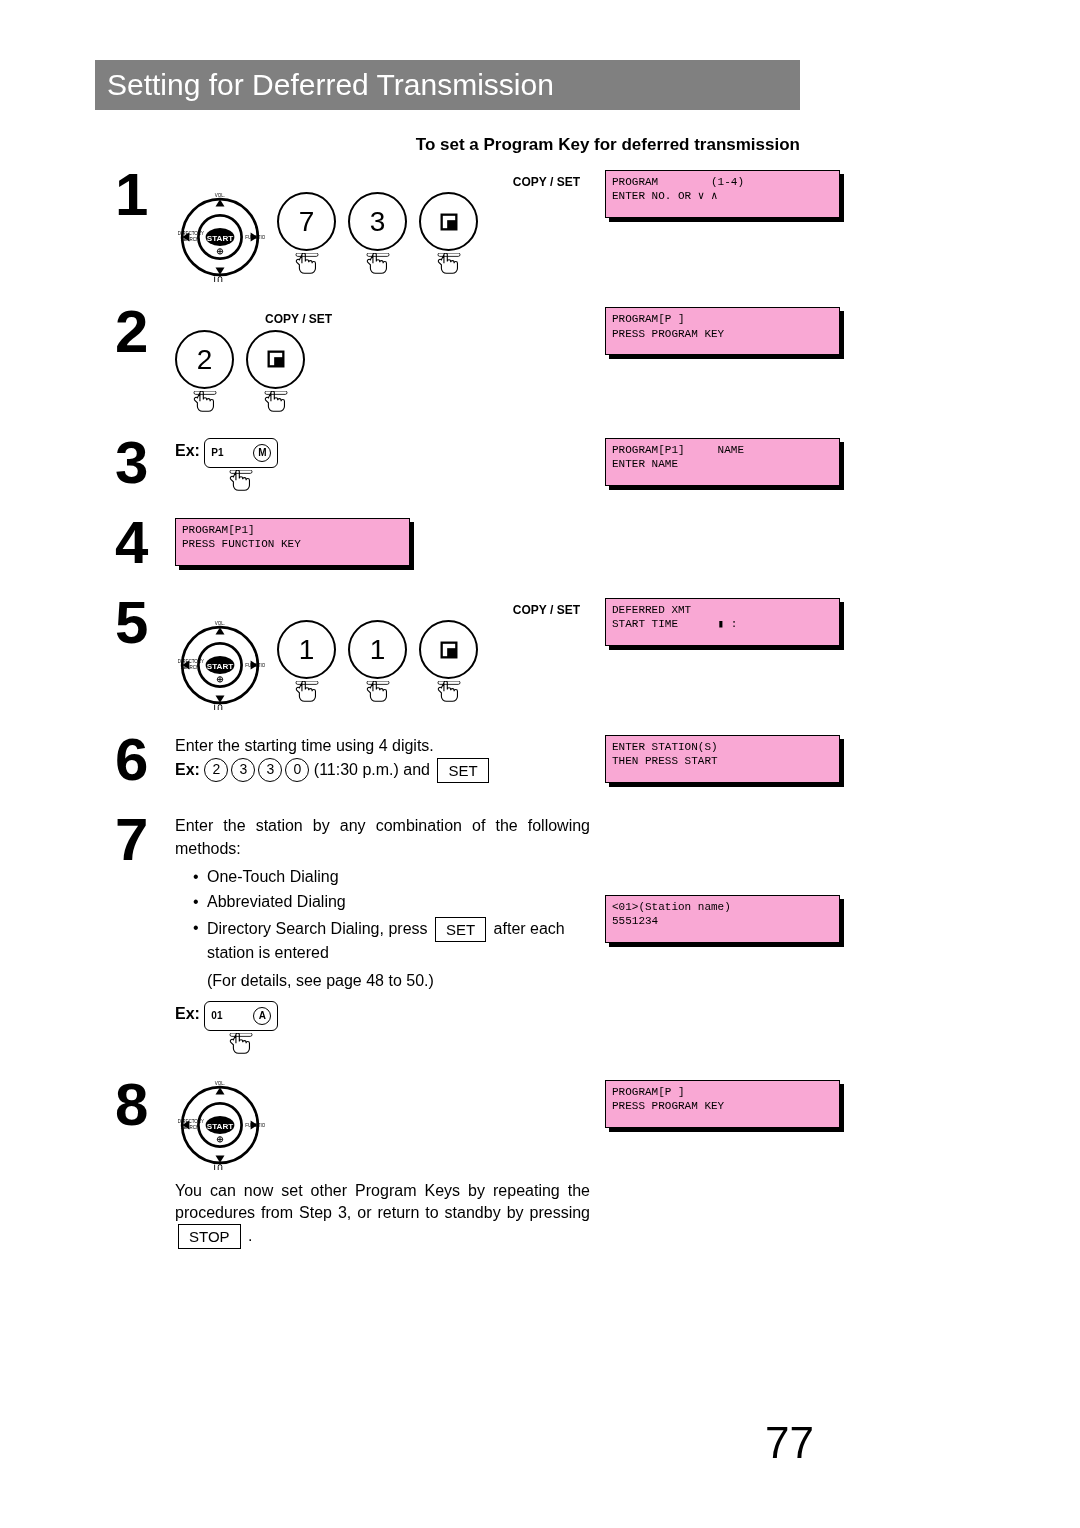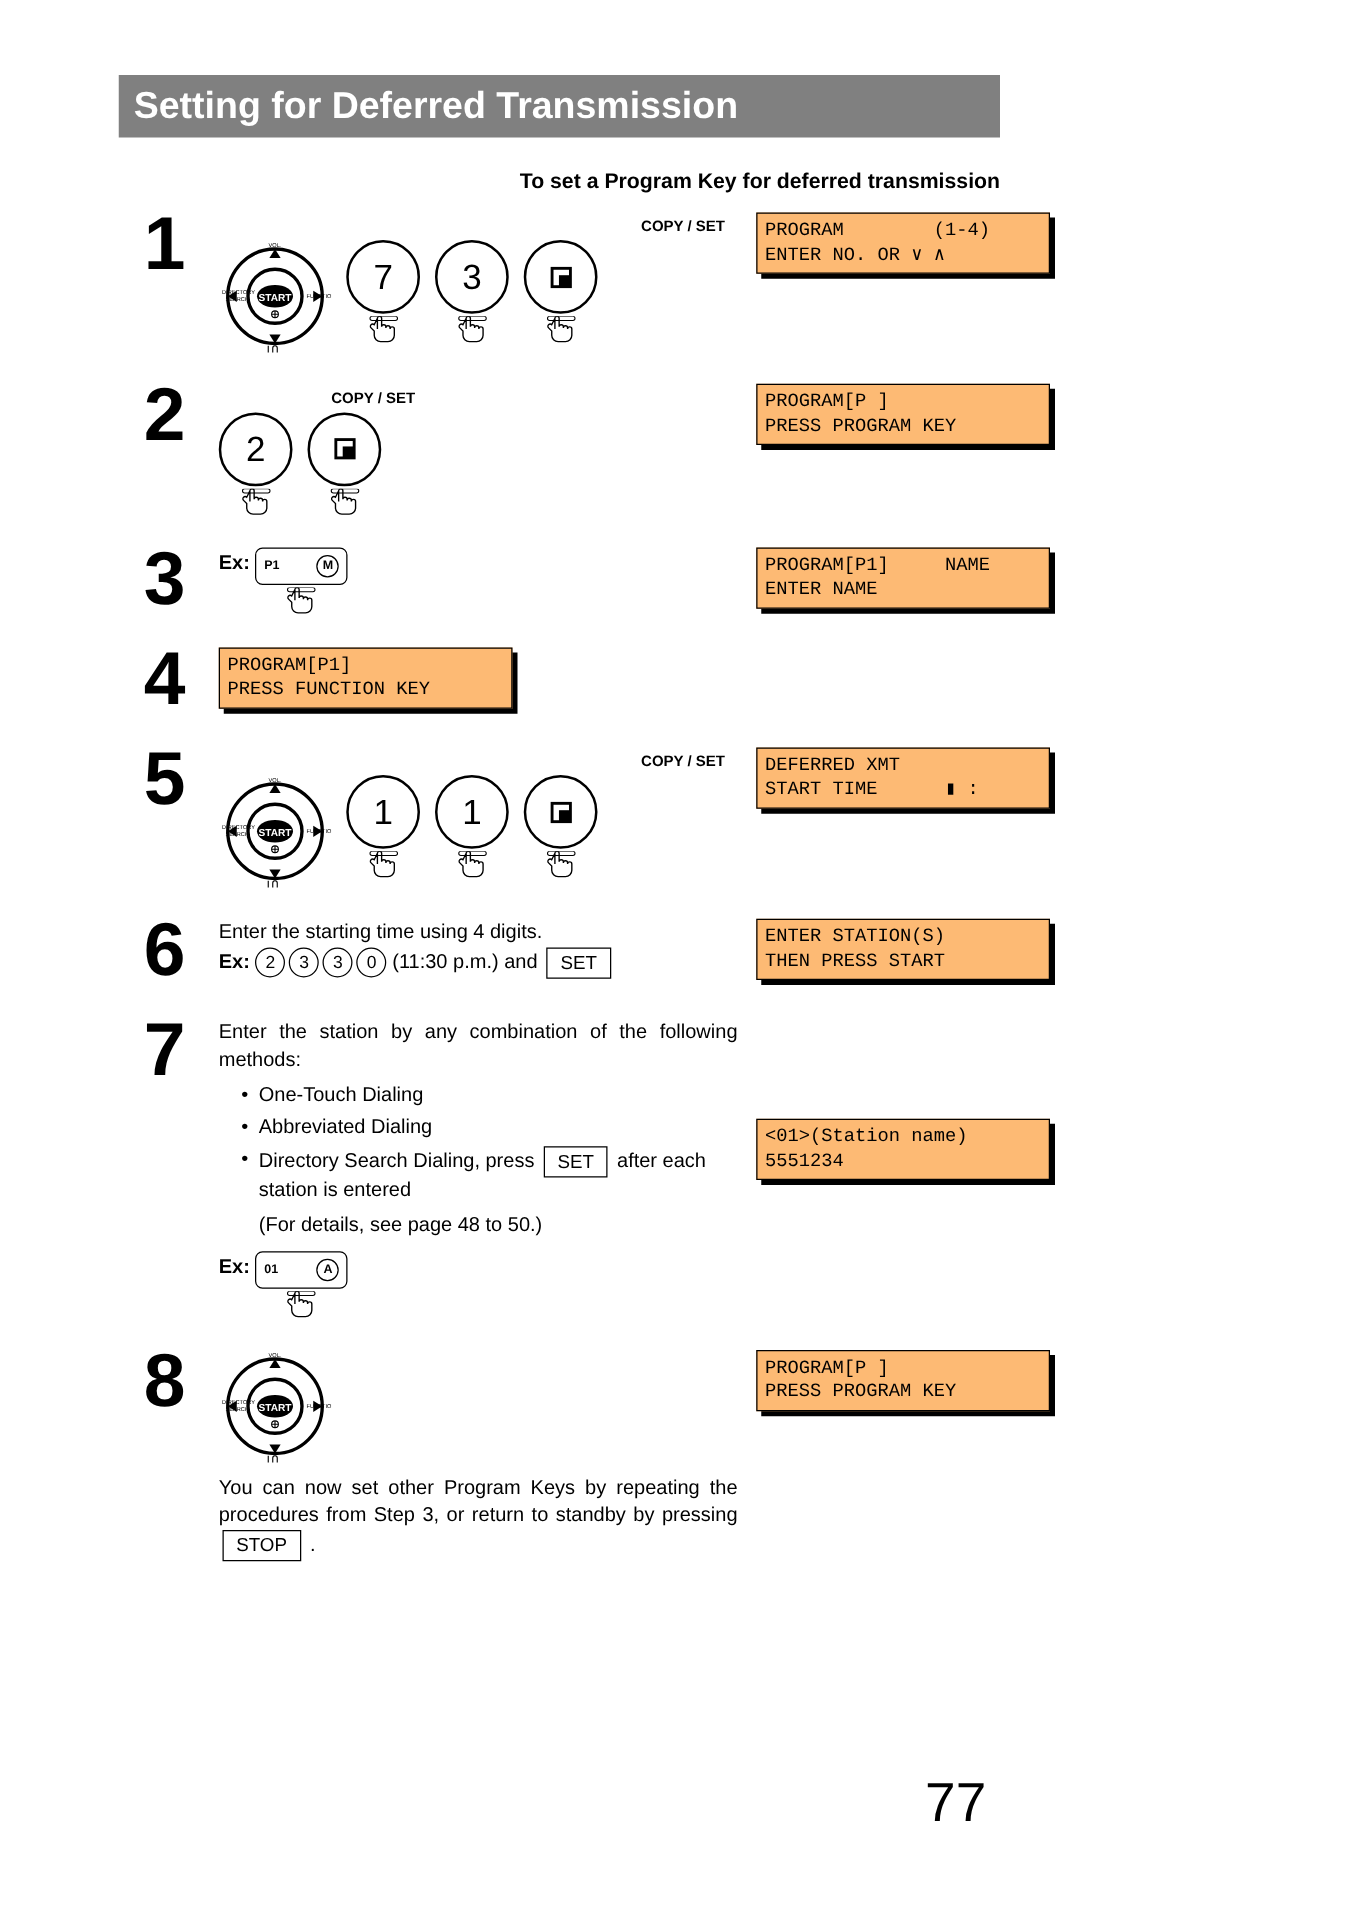--- a/index.html
+++ b/index.html
@@ -24,21 +24,21 @@
     text-align: right;
     font-size: 36px;
     font-weight: bold;
     color: #808080;
     margin: 30px 100px 20px 0;
   }
   .section-bar {
     background: #808080;
     color: #fff;
     font-size: 30px;
-    font-weight: bold;
+    font-weight: normal;
     padding: 8px 12px;
     margin: 0 100px 25px 95px;
   }
   .subheading {
     font-size: 17px;
     font-weight: bold;
     margin: 0 100px 10px 115px;
     text-align: right;
   }
   .steps {
@@ -76,25 +76,25 @@
     top: 4px;
     left: 4px;
     right: -4px;
     bottom: -4px;
     background: #000;
     z-index: 0;
   }
   .shadow-box .front {
     position: relative;
     z-index: 1;
-    background: #fdba74;
+    background: #f9a8d4;
     border: 1.5px solid #000;
     padding: 4px 6px;
     font-family: "Courier New", monospace;
-    font-size: 15px;
+    font-size: 11px;
     white-space: pre;
     line-height: 1.3;
     min-height: 38px;
   }
   .key-row {
     display: flex;
     align-items: flex-start;
     gap: 12px;
   }
   .copy-set-label {
@@ -208,21 +208,21 @@
     margin-bottom: 3px;
   }
   ul.methods li::before {
     content: "•";
     position: absolute;
     left: 0;
   }
   .page-number {
     position: absolute;
     bottom: 60px;
-    right: 111px;
+    right: 86px;
     font-size: 44px;
     font-weight: normal;
   }
   .justify {
     text-align: justify;
   }
 </style>
 </head>
 <body>
 

